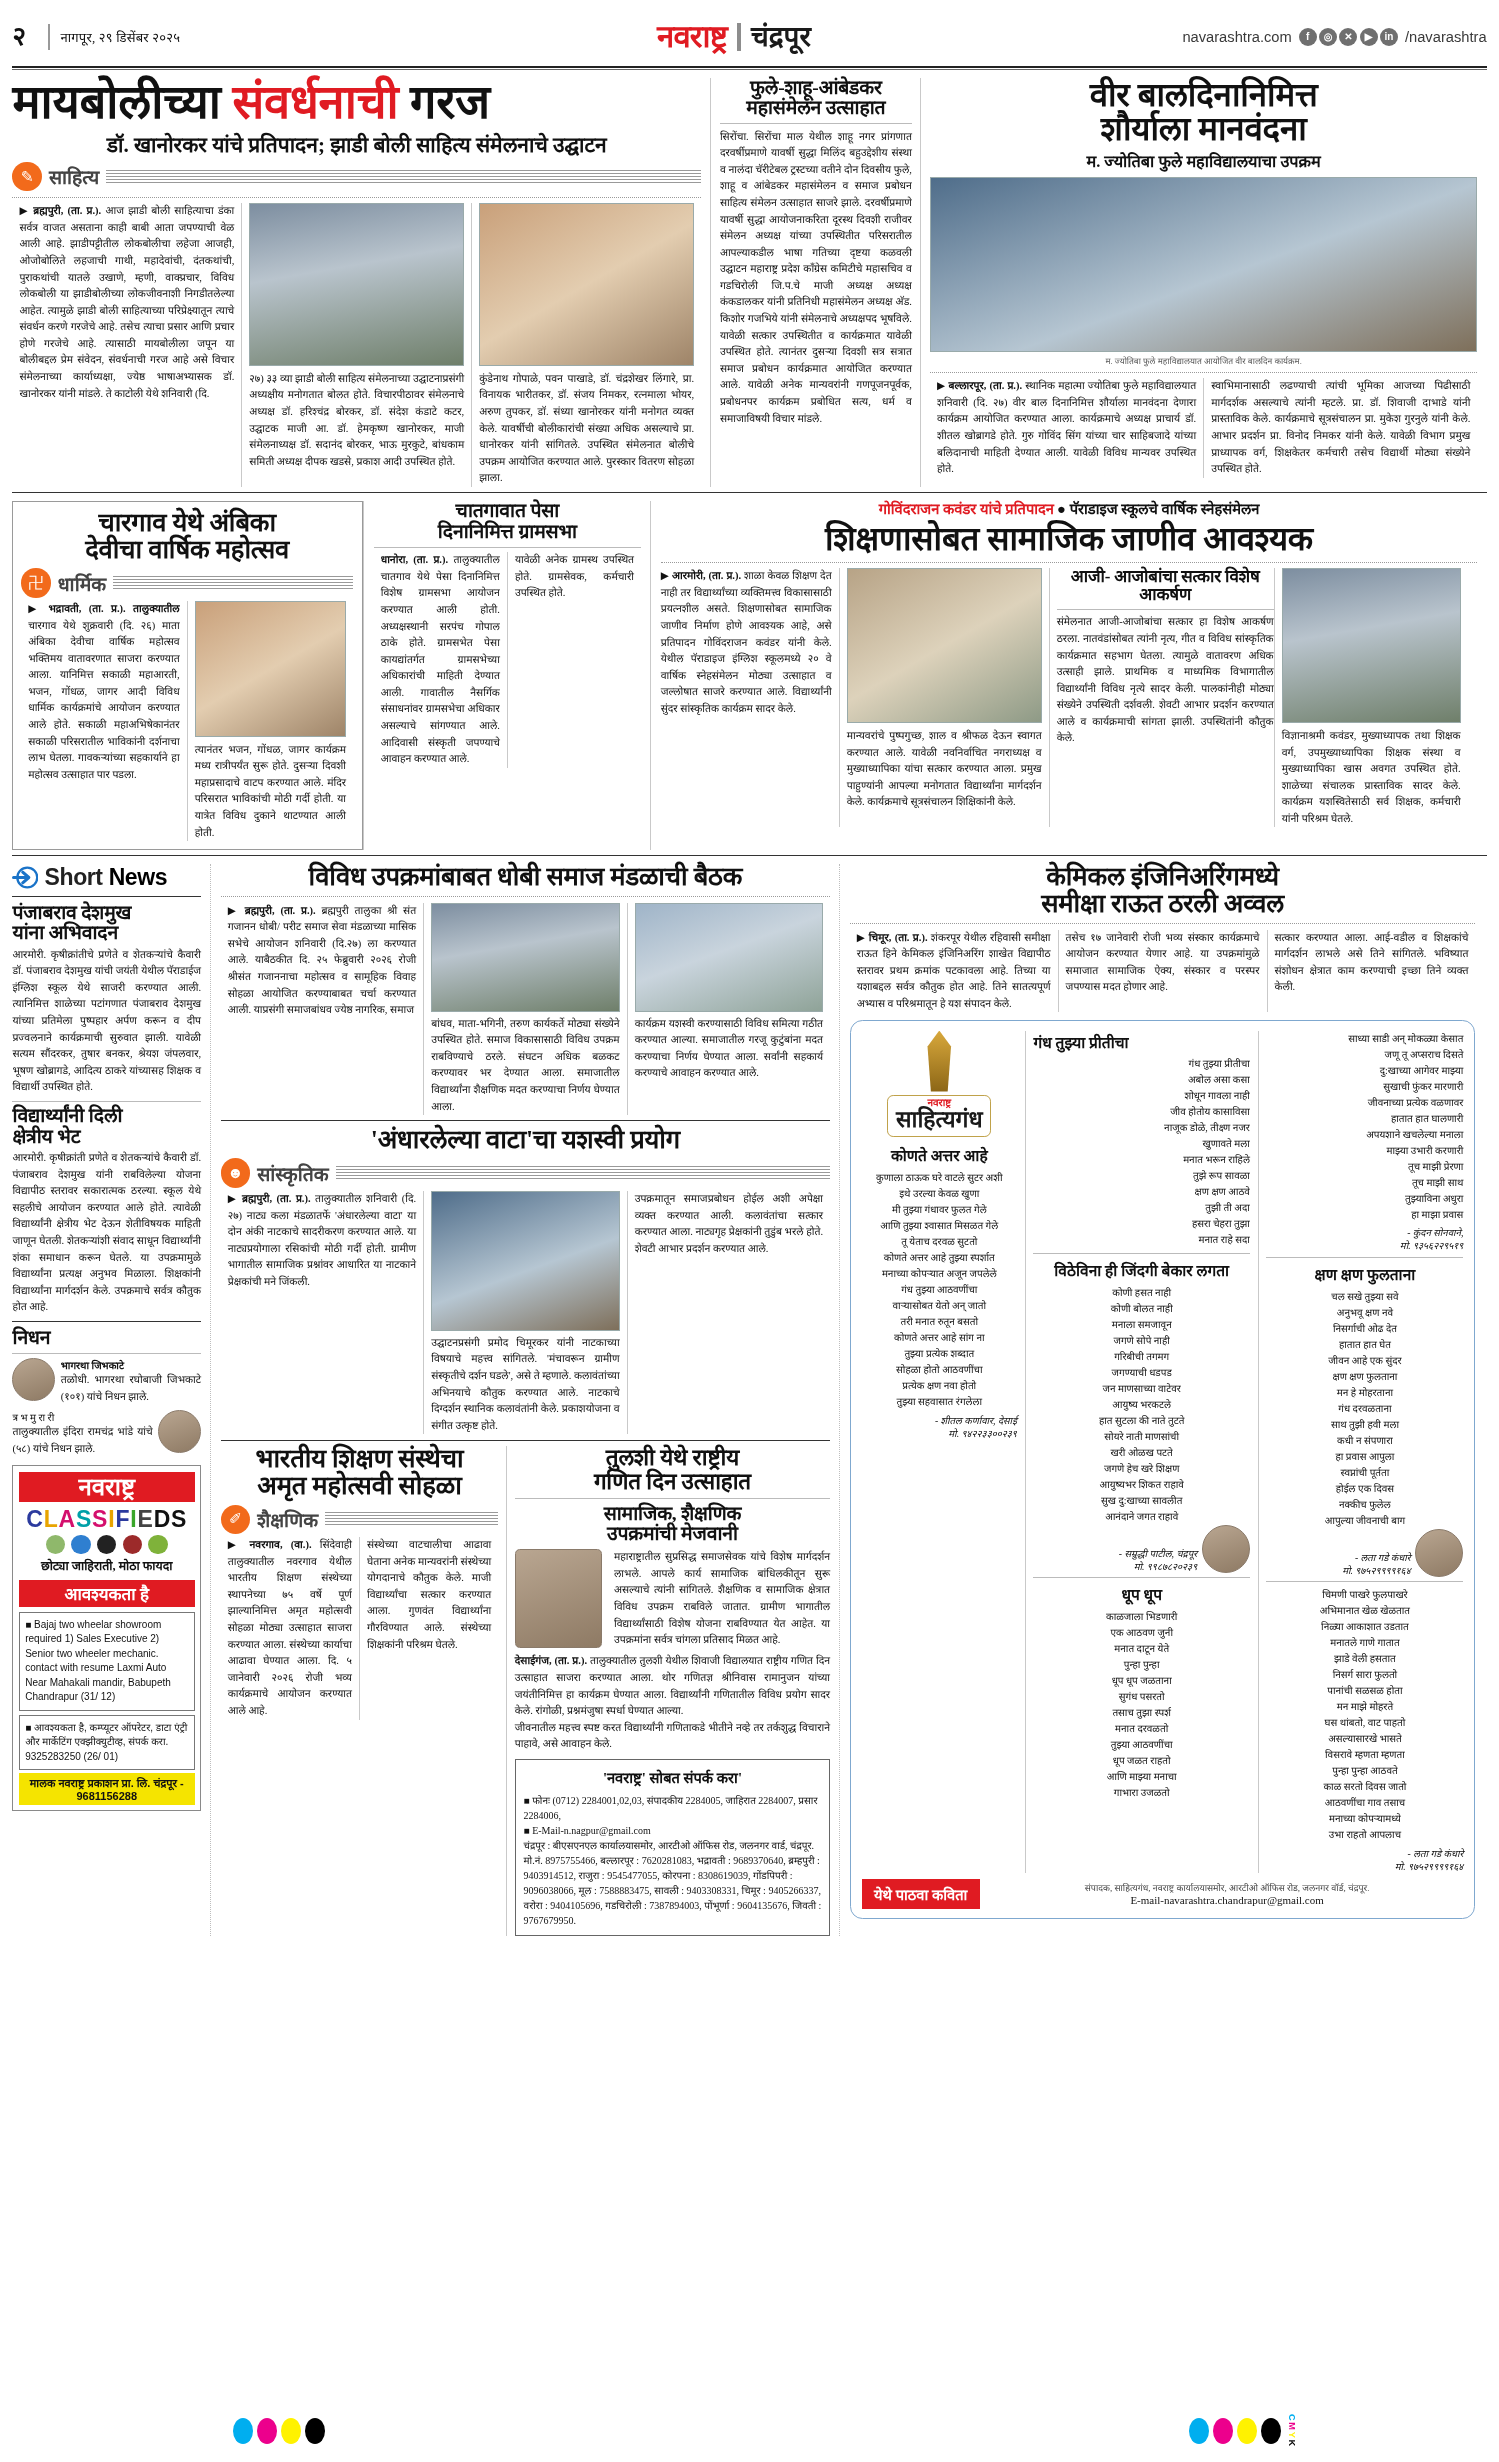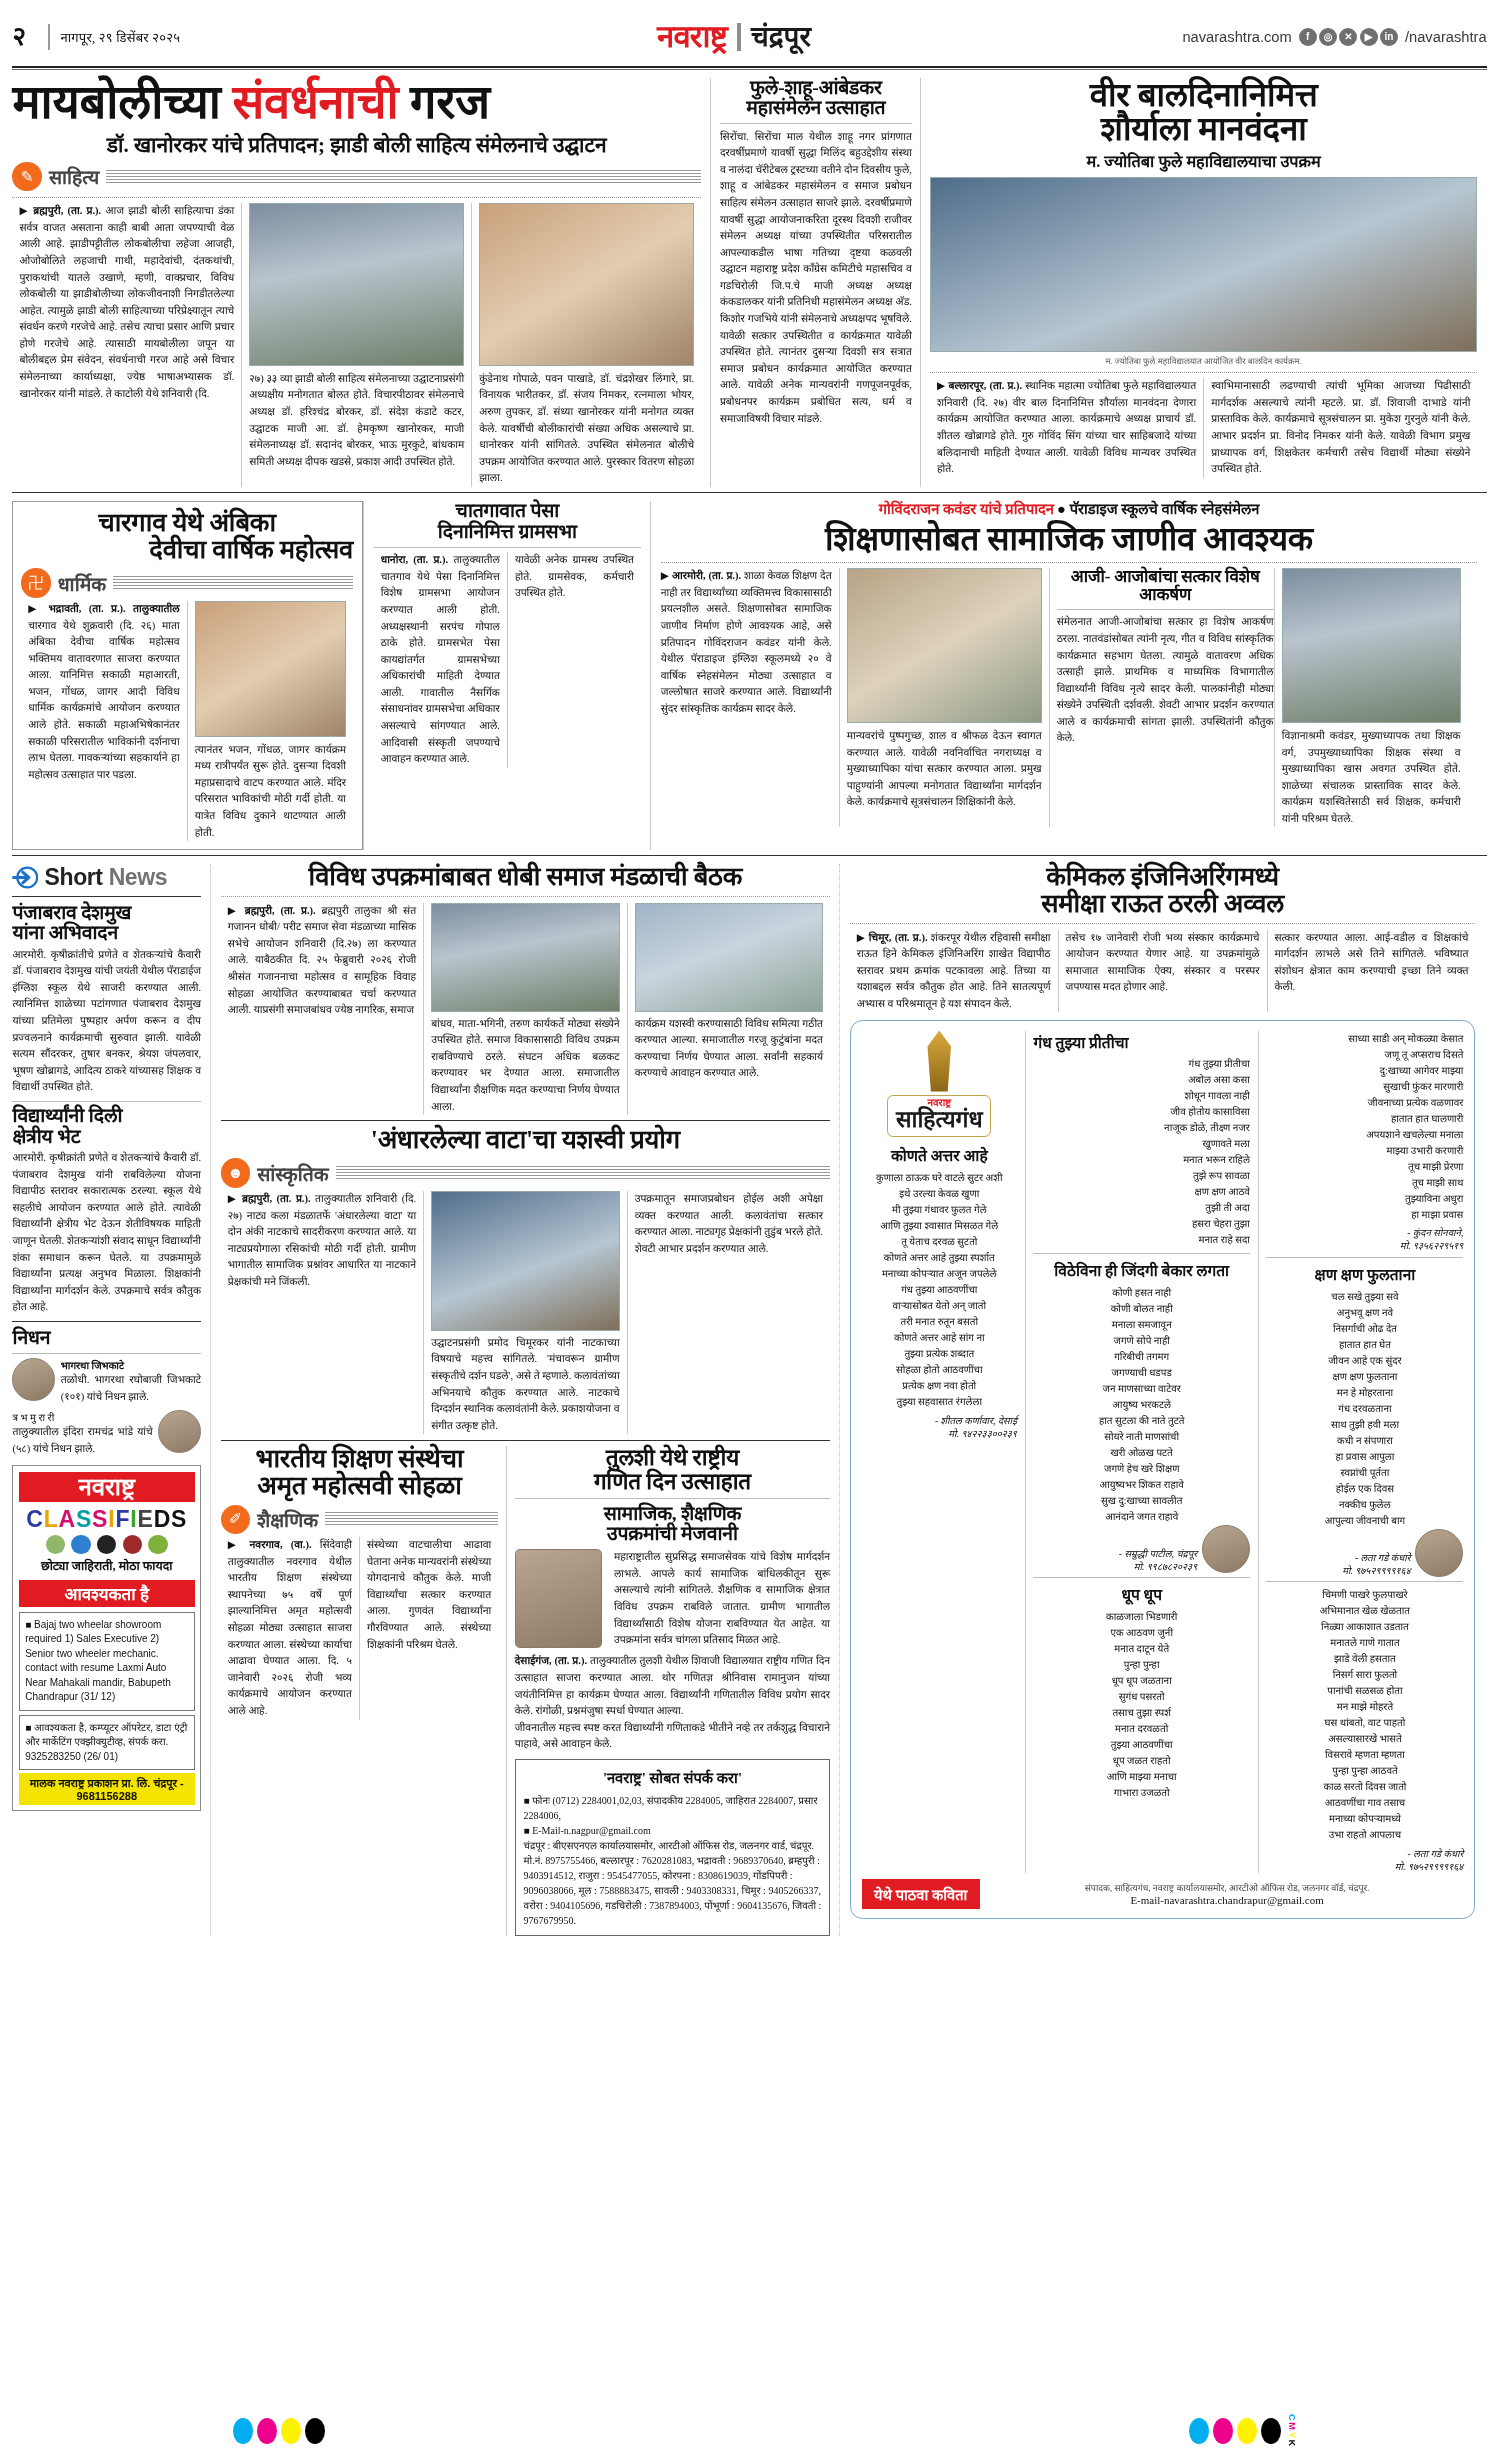--- a/index.html
+++ b/index.html
@@ -98,21 +98,21 @@
   .sec3 { display: flex; margin-top: 7.8px; }
   .s3-sn { width: 198px; padding-right: 9.3px; }
   .s3-mid { width: 629px; padding: 0 9.3px; }
   .s3-right { width: 636px; padding-left: 9.3px; }
 
   .sn-head { display: flex; align-items: center; gap: 6.2px; }
   .sn-arrow { width: 26px; height: 25px; position: relative; }
   .sn-arrow svg { display: block; }
   .sn-title { font-size: 23px; font-weight: 800; color: #222;
               font-family: "Liberation Sans", sans-serif; letter-spacing: -0.4px; }
-  .sn-title em { font-style: normal; color: #737373; }
+  .sn-title em { font-style: normal; color: #000000; }
 
   
   .sg-wrap { border: 0.8px solid #7fa8cf; border-radius: 12.4px; padding: 9.3px 11px; }
   .sg-logo { text-align: center; }
   .sg-pen { width: 42px; height: 61px; margin: 0 auto 3.1px;
             background: linear-gradient(180deg,#d8a83c,#8c6616); clip-path: polygon(50% 0,78% 26%,70% 100%,30% 100%,22% 26%);
             position: relative; }
   .sg-plate { border: 1.6px solid #c0a24a; border-radius: 6.2px; padding: 2.3px 7.8px 4.7px; display: inline-block; }
   .sg-nav { font-size: 10px; font-weight: 800; color: #e01b22; line-height: 1; }
   .sg-name { font-size: 23px; font-weight: 800; color: #1a1a1a; line-height: 1; }
@@ -237,21 +237,21 @@
       </div>
     </div>
   </div>
 
   <div class="solidline"></div>
 
   <div class="sec2">
 
     <div class="s2-left box">
       <h2 class="hl h-34" style="text-align:center">चारगाव येथे अंबिका</h2>
-      <h2 class="hl h-34" style="text-align:right">देवीचा वार्षिक महोत्सव</h2>
+      <h2 class="hl h-34" style="text-align:center">देवीचा वार्षिक महोत्सव</h2>
       <div class="cat">
         <div class="ic" style="background:#f26a1b">卍</div>
         <div class="nm">धार्मिक</div>
         <div class="lines"></div>
       </div>
       <div class="cols2">
         <div>
           <p class="body-txt"><span class="lead">▶ भद्रावती, (ता. प्र.). तालुक्यातील</span> <span>चारगाव येथे शुक्रवारी (दि. २६) माता अंबिका देवीचा वार्षिक महोत्सव भक्तिमय वातावरणात साजरा करण्यात आला. यानिमित्त सकाळी महाआरती, भजन, गोंधळ, जागर आदी विविध धार्मिक कार्यक्रमांचे आयोजन करण्यात आले होते. सकाळी महाअभिषेकानंतर सकाळी परिसरातील भाविकांनी दर्शनाचा लाभ घेतला. गावकऱ्यांच्या सहकार्याने हा महोत्सव उत्साहात पार पडला.</span></p>
         </div>
         <div class="vline">

